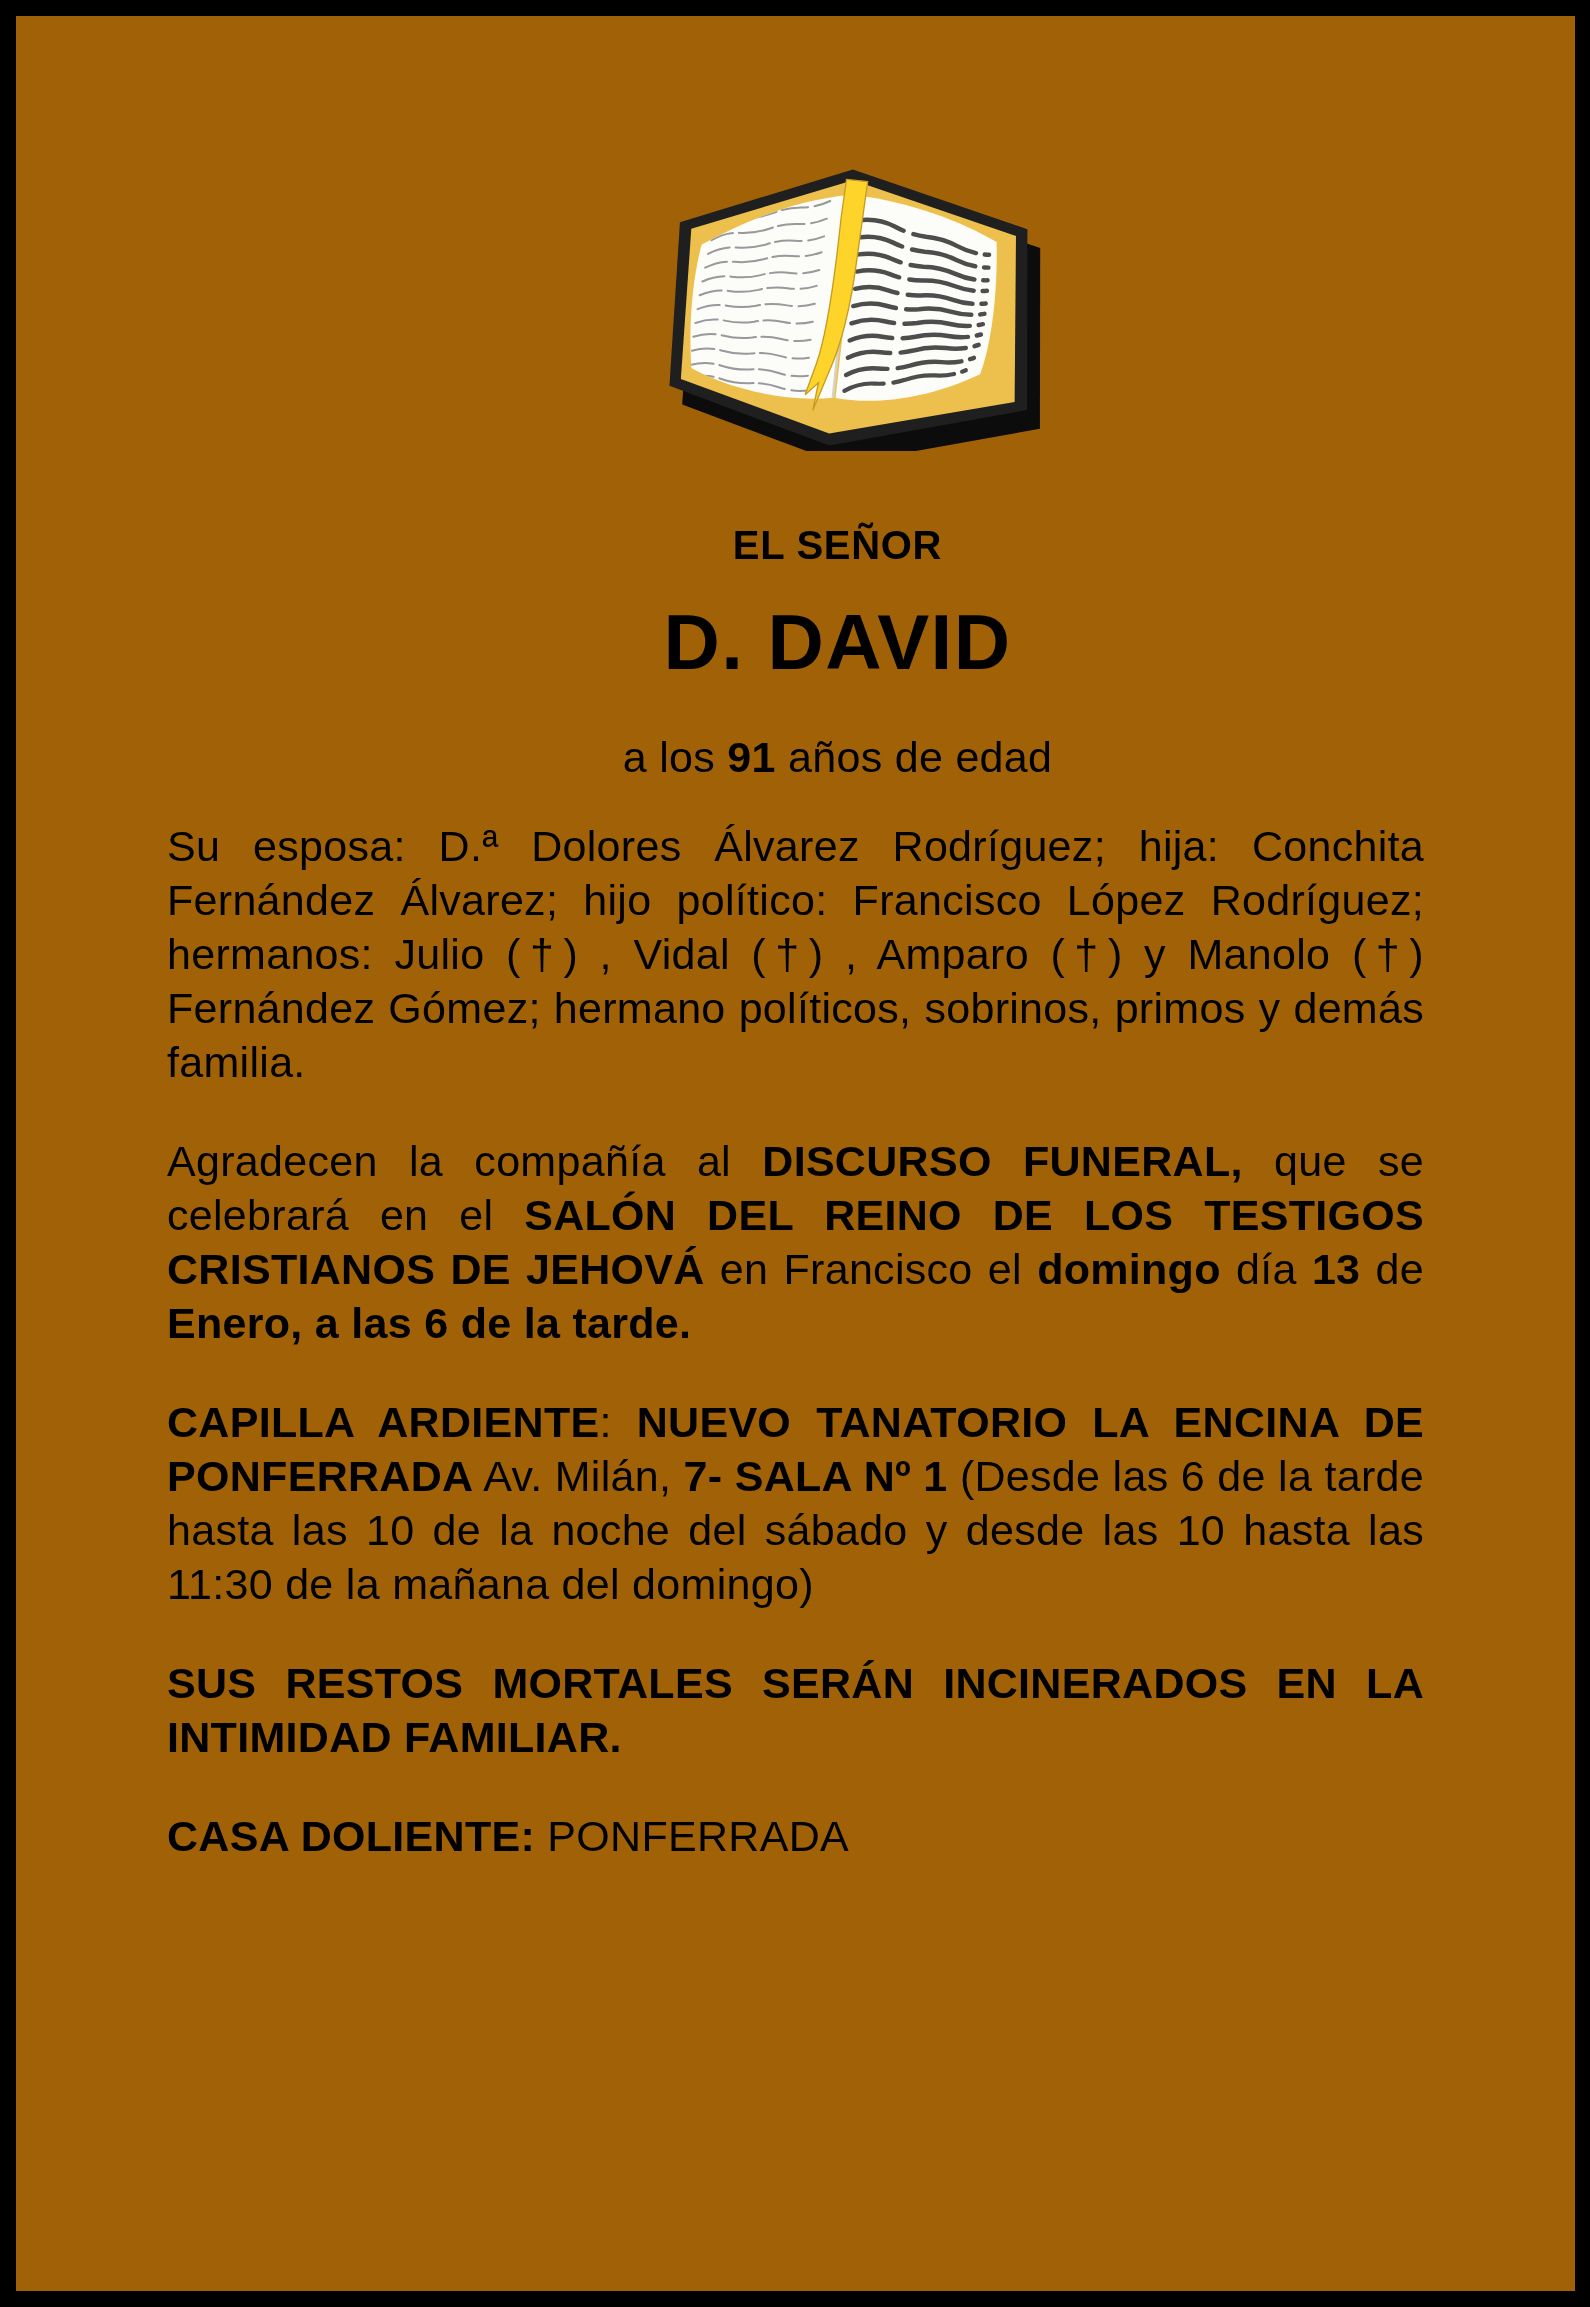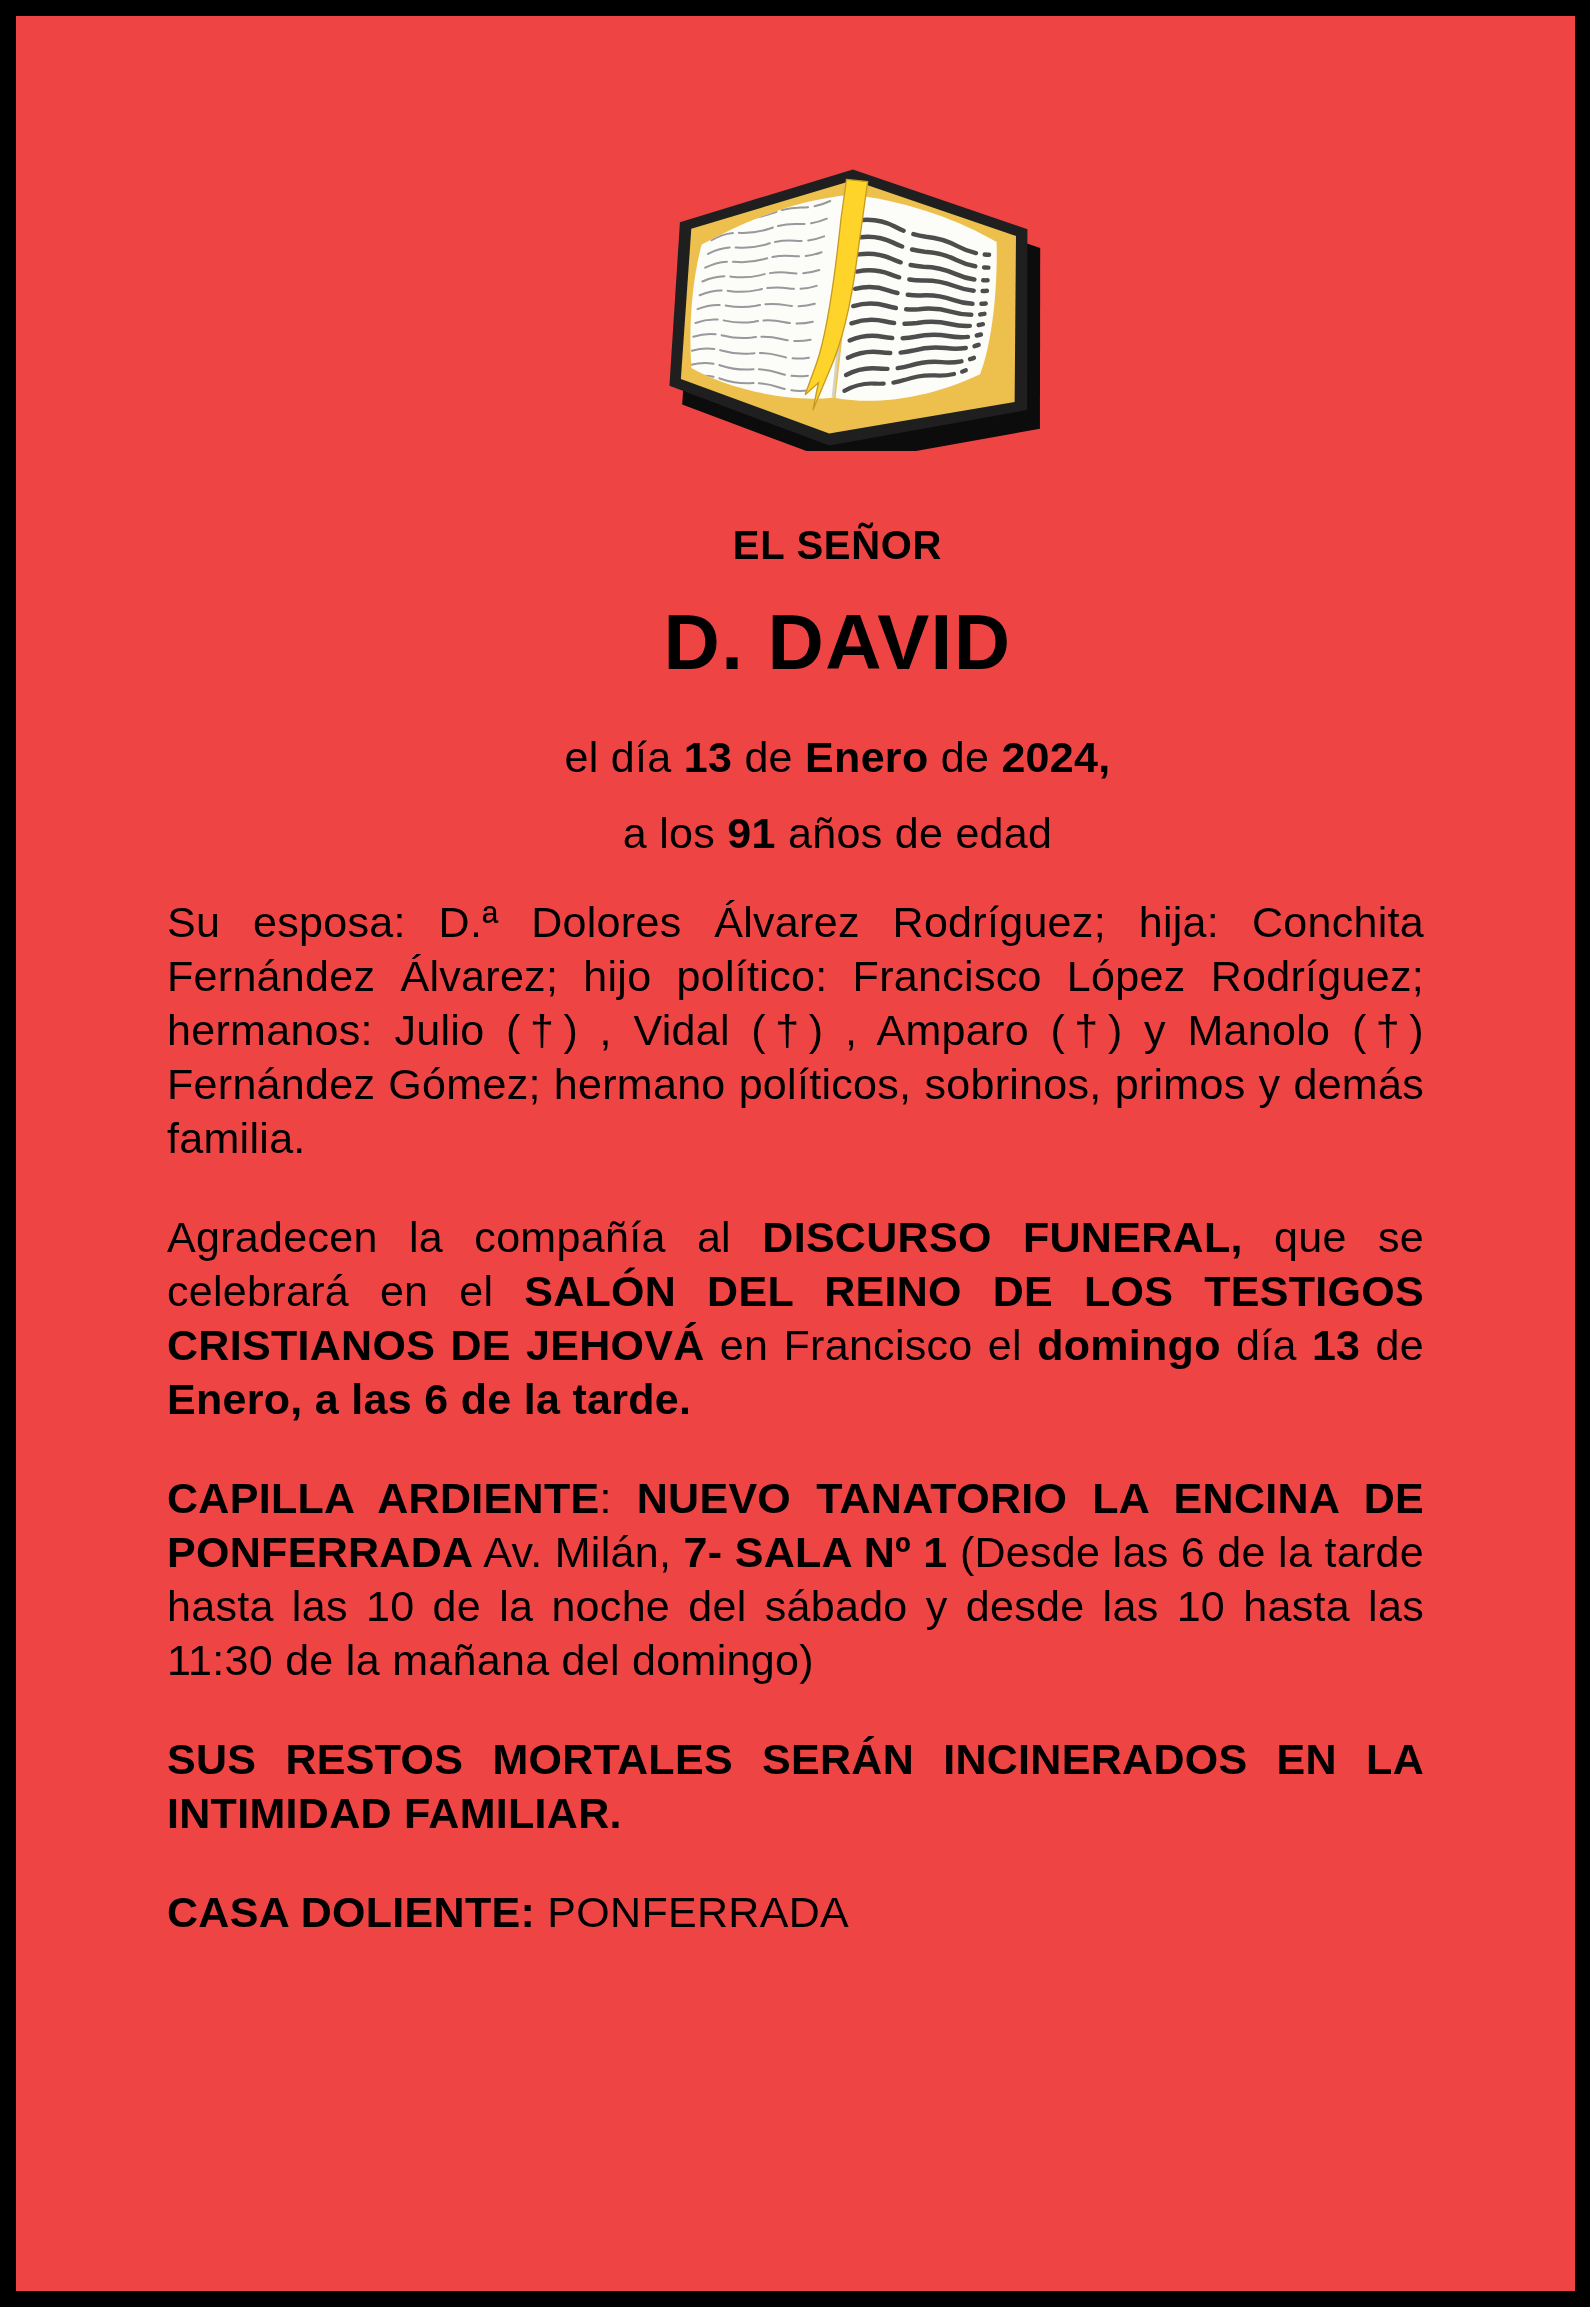--- a/index.html
+++ b/index.html
@@ -2,21 +2,21 @@
 <html style="font-size:11px"><head>
 <meta charset="utf-8">
 <style>
   html, body { margin: 0; padding: 0; background: #ffffff; }
 
   .page {
     position: relative;
     width: 1591px;
     height: 2307px;
     box-sizing: border-box;
-    background: #ef4444;
+    background: #a16207;
     border: 16.7px solid #000000;
     font-family: "Liberation Sans", sans-serif;
     color: #000000;
     overflow: hidden;
   }
 
   .inner {
     box-sizing: border-box;
     width: 100%;
     height: 100%;
@@ -139,21 +139,20 @@
       </svg>
     </div>
 
     <div class="honorific center-shift">EL SEÑOR</div>
 
     <h1 class="deceased-name center-shift">
       <div>D. DAVID</div>
     </h1>
 
     <div class="sublines center-shift">
-        <div class="subline"><span>el día </span><span class="b">13</span><span> de </span><span class="b">Enero</span><span> de </span><span class="b">2024,</span></div>
         <div class="subline"><span>a los </span><span class="b">91</span><span> años de edad</span></div>
       </div>
 
     <div class="paragraphs">
         <p class="para"><span>Su esposa: D.ª Dolores Álvarez Rodríguez; hija: Conchita Fernández Álvarez; hijo político: Francisco López Rodríguez; hermanos: Julio (†) , Vidal (†) , Amparo (†) y Manolo (†) Fernández Gómez; hermano políticos, sobrinos, primos y demás familia.</span></p>
         <p class="para"><span>Agradecen la compañía al </span><span class="b">DISCURSO FUNERAL,</span><span> que se celebrará en el </span><span class="b">SALÓN DEL REINO DE LOS TESTIGOS CRISTIANOS DE JEHOVÁ</span><span> en Francisco el </span><span class="b">domingo</span><span> día </span><span class="b">13</span><span> de </span><span class="b">Enero, a las 6 de la tarde.</span></p>
         <p class="para"><span class="b">CAPILLA ARDIENTE</span><span>: </span><span class="b">NUEVO TANATORIO LA ENCINA DE PONFERRADA</span><span> Av. Milán, </span><span class="b">7- SALA Nº 1</span><span> (Desde las 6 de la tarde hasta las 10 de la noche del sábado y desde las 10 hasta las 11:30 de la mañana del domingo)</span></p>
         <p class="para"><span class="b">SUS RESTOS MORTALES SERÁN INCINERADOS EN LA INTIMIDAD FAMILIAR.</span></p>
         <p class="para"><span class="b">CASA DOLIENTE:</span><span> PONFERRADA</span></p>
       </div>

